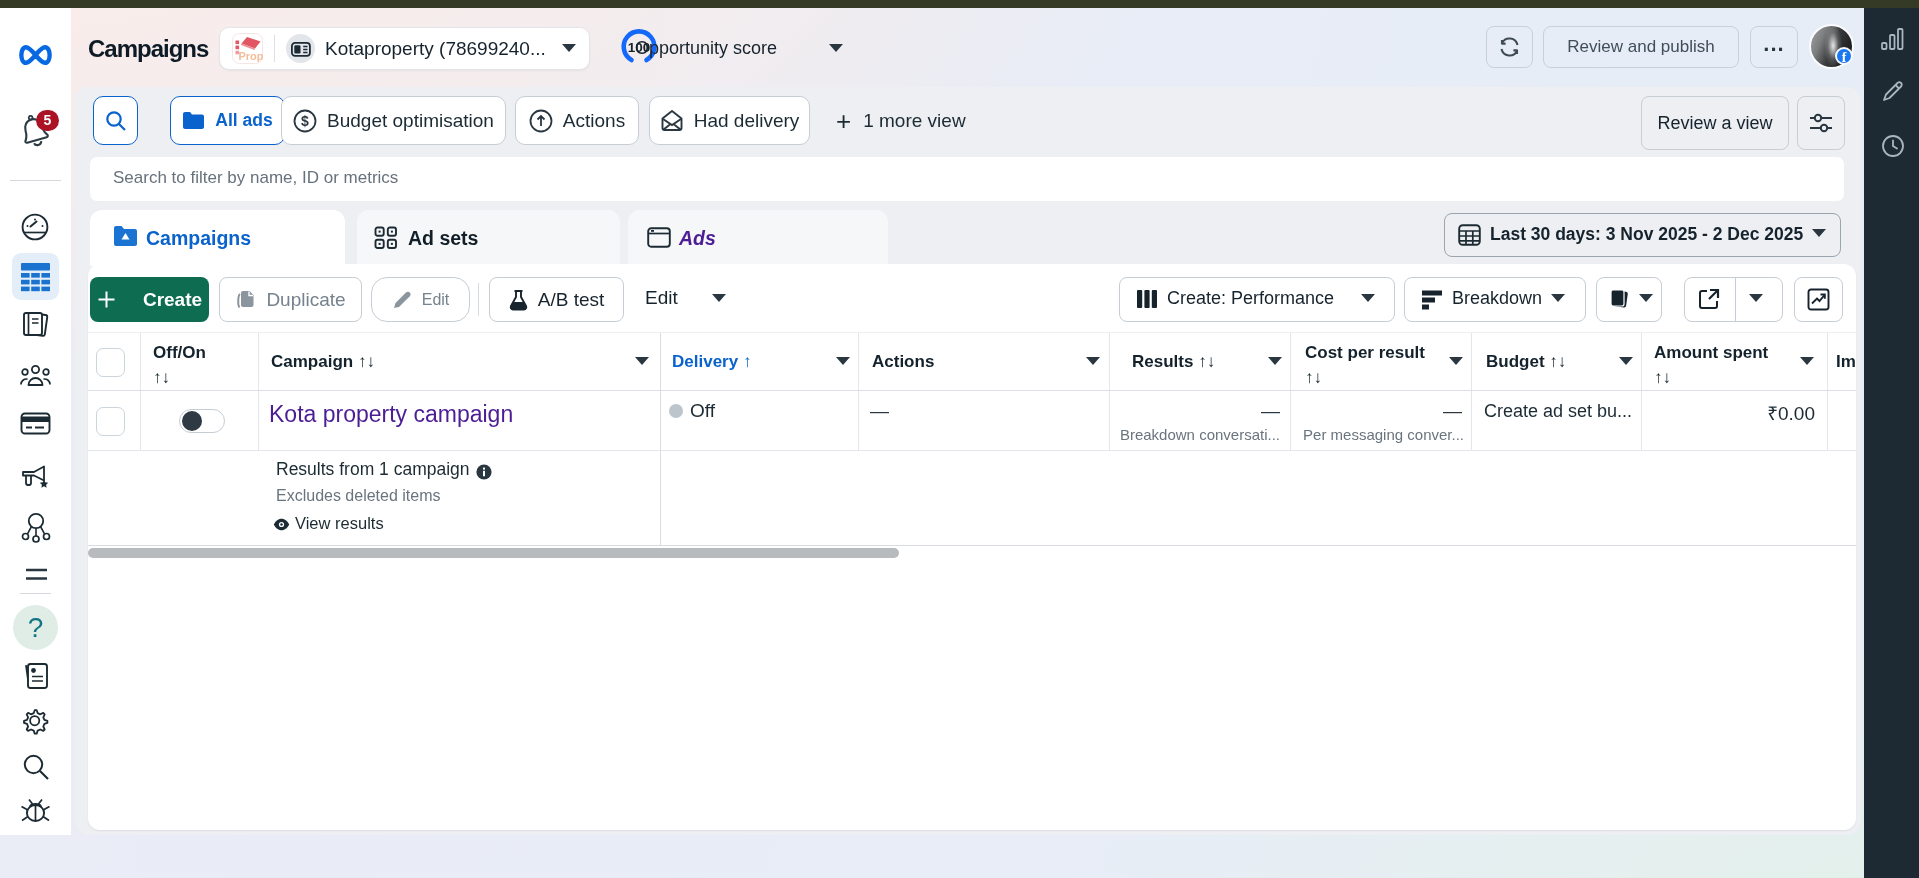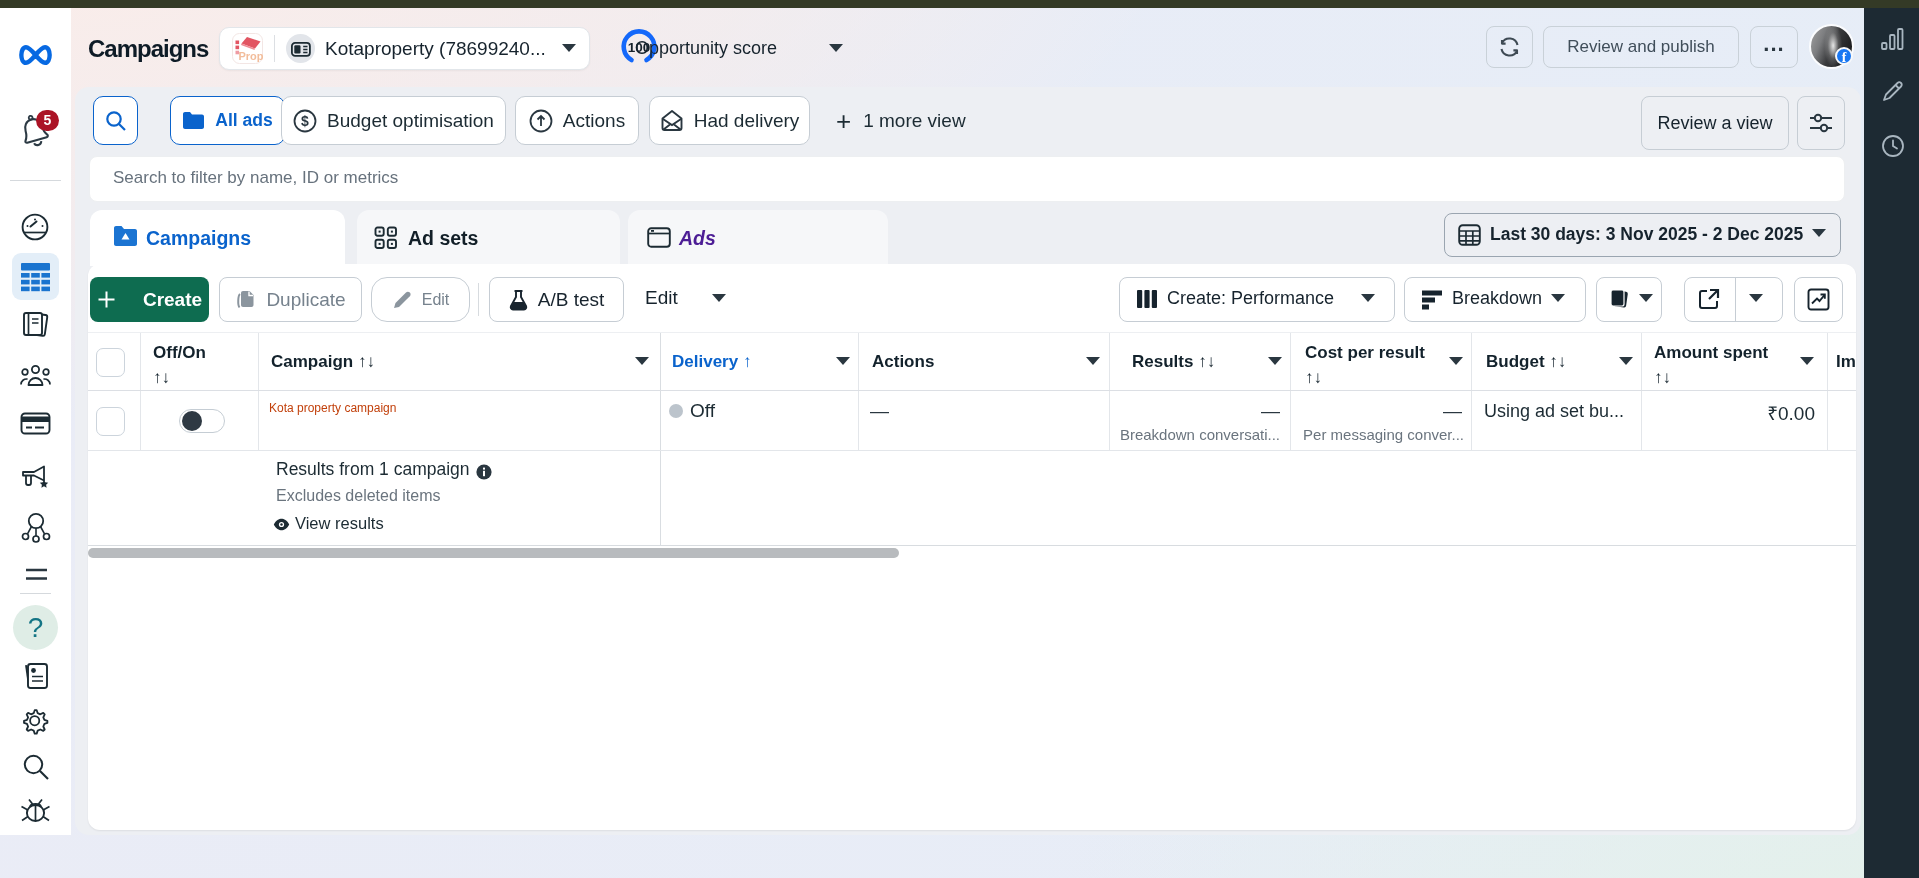--- a/index.html
+++ b/index.html
@@ -375,29 +375,29 @@
   <div class="abs hdrtxt" style="left:1486px;top:352px;">Budget ↑↓</div>
   <div class="abs caret" style="left:1619px;top:357px;"></div>
   <div class="abs hdrtxt" style="left:1654px;top:340px;line-height:25px;">Amount spent<br>↑↓</div>
   <div class="abs caret" style="left:1800px;top:357px;"></div>
   <div class="abs hdrtxt" style="left:1836px;top:352px;">Im</div>
   <div class="abs hline" style="left:88px;top:390px;width:1768px;background:#dcdfe4;"></div>
 
   <div class="abs" style="left:96px;top:407px;width:29px;height:29px;border:1.5px solid #ccd4dc;border-radius:7px;"></div>
   <div class="abs" style="left:179px;top:409px;width:46px;height:24px;background:#fff;border:1.5px solid #c5cdd4;border-radius:13px;"></div>
   <div class="abs" style="left:182px;top:411px;width:20px;height:20px;background:#2e3943;border-radius:50%;"></div>
-  <div class="abs" style="left:269px;top:401px;font-size:12px;color:#c2410c;">Kota property campaign</div>
+  <div class="abs" style="left:269px;top:401px;font-size:23px;color:#4c1d95;">Kota property campaign</div>
   <div class="abs" style="left:669px;top:404px;width:14px;height:14px;background:#bcc4cc;border-radius:50%;"></div>
   <div class="abs" style="left:690px;top:400px;font-size:19px;color:#1c2b33;">Off</div>
   <div class="abs" style="left:870px;top:400px;font-size:19px;color:#2a3740;">—</div>
   <div class="abs" style="left:1180px;top:400px;width:100px;text-align:right;font-size:19px;color:#2a3740;">—</div>
   <div class="abs" style="left:1100px;top:426px;width:180px;text-align:right;font-size:15px;color:#6a747e;">Breakdown conversati...</div>
   <div class="abs" style="left:1362px;top:400px;width:100px;text-align:right;font-size:19px;color:#2a3740;">—</div>
   <div class="abs" style="left:1290px;top:426px;width:174px;text-align:right;font-size:15px;color:#6a747e;">Per messaging conver...</div>
-  <div class="abs" style="left:1484px;top:401px;font-size:18px;color:#1c2b33;">Using ad set bu...</div>
+  <div class="abs" style="left:1484px;top:401px;font-size:18px;color:#1c2b33;">Create ad set bu...</div>
   <div class="abs" style="left:1715px;top:400px;width:100px;text-align:right;font-size:19px;color:#1c2b33;">₹0.00</div>
   <div class="abs hline" style="left:88px;top:450px;width:1768px;background:#e3e6ea;"></div>
 
   <div class="abs" style="left:276px;top:459px;font-size:17.5px;color:#1c2b33;">Results from 1 campaign</div>
   <svg class="abs" style="left:476px;top:464px" width="16" height="16" viewBox="0 0 16 16">
     <circle cx="8" cy="8" r="7.6" fill="#2a3740"></circle>
     <rect x="7" y="6.8" width="2" height="5.4" fill="#fff"></rect>
       <rect x="7" y="3.6" width="2" height="2" fill="#fff"></rect>
   </svg>
   <div class="abs" style="left:276px;top:487px;font-size:16px;color:#6a747e;">Excludes deleted items</div>

